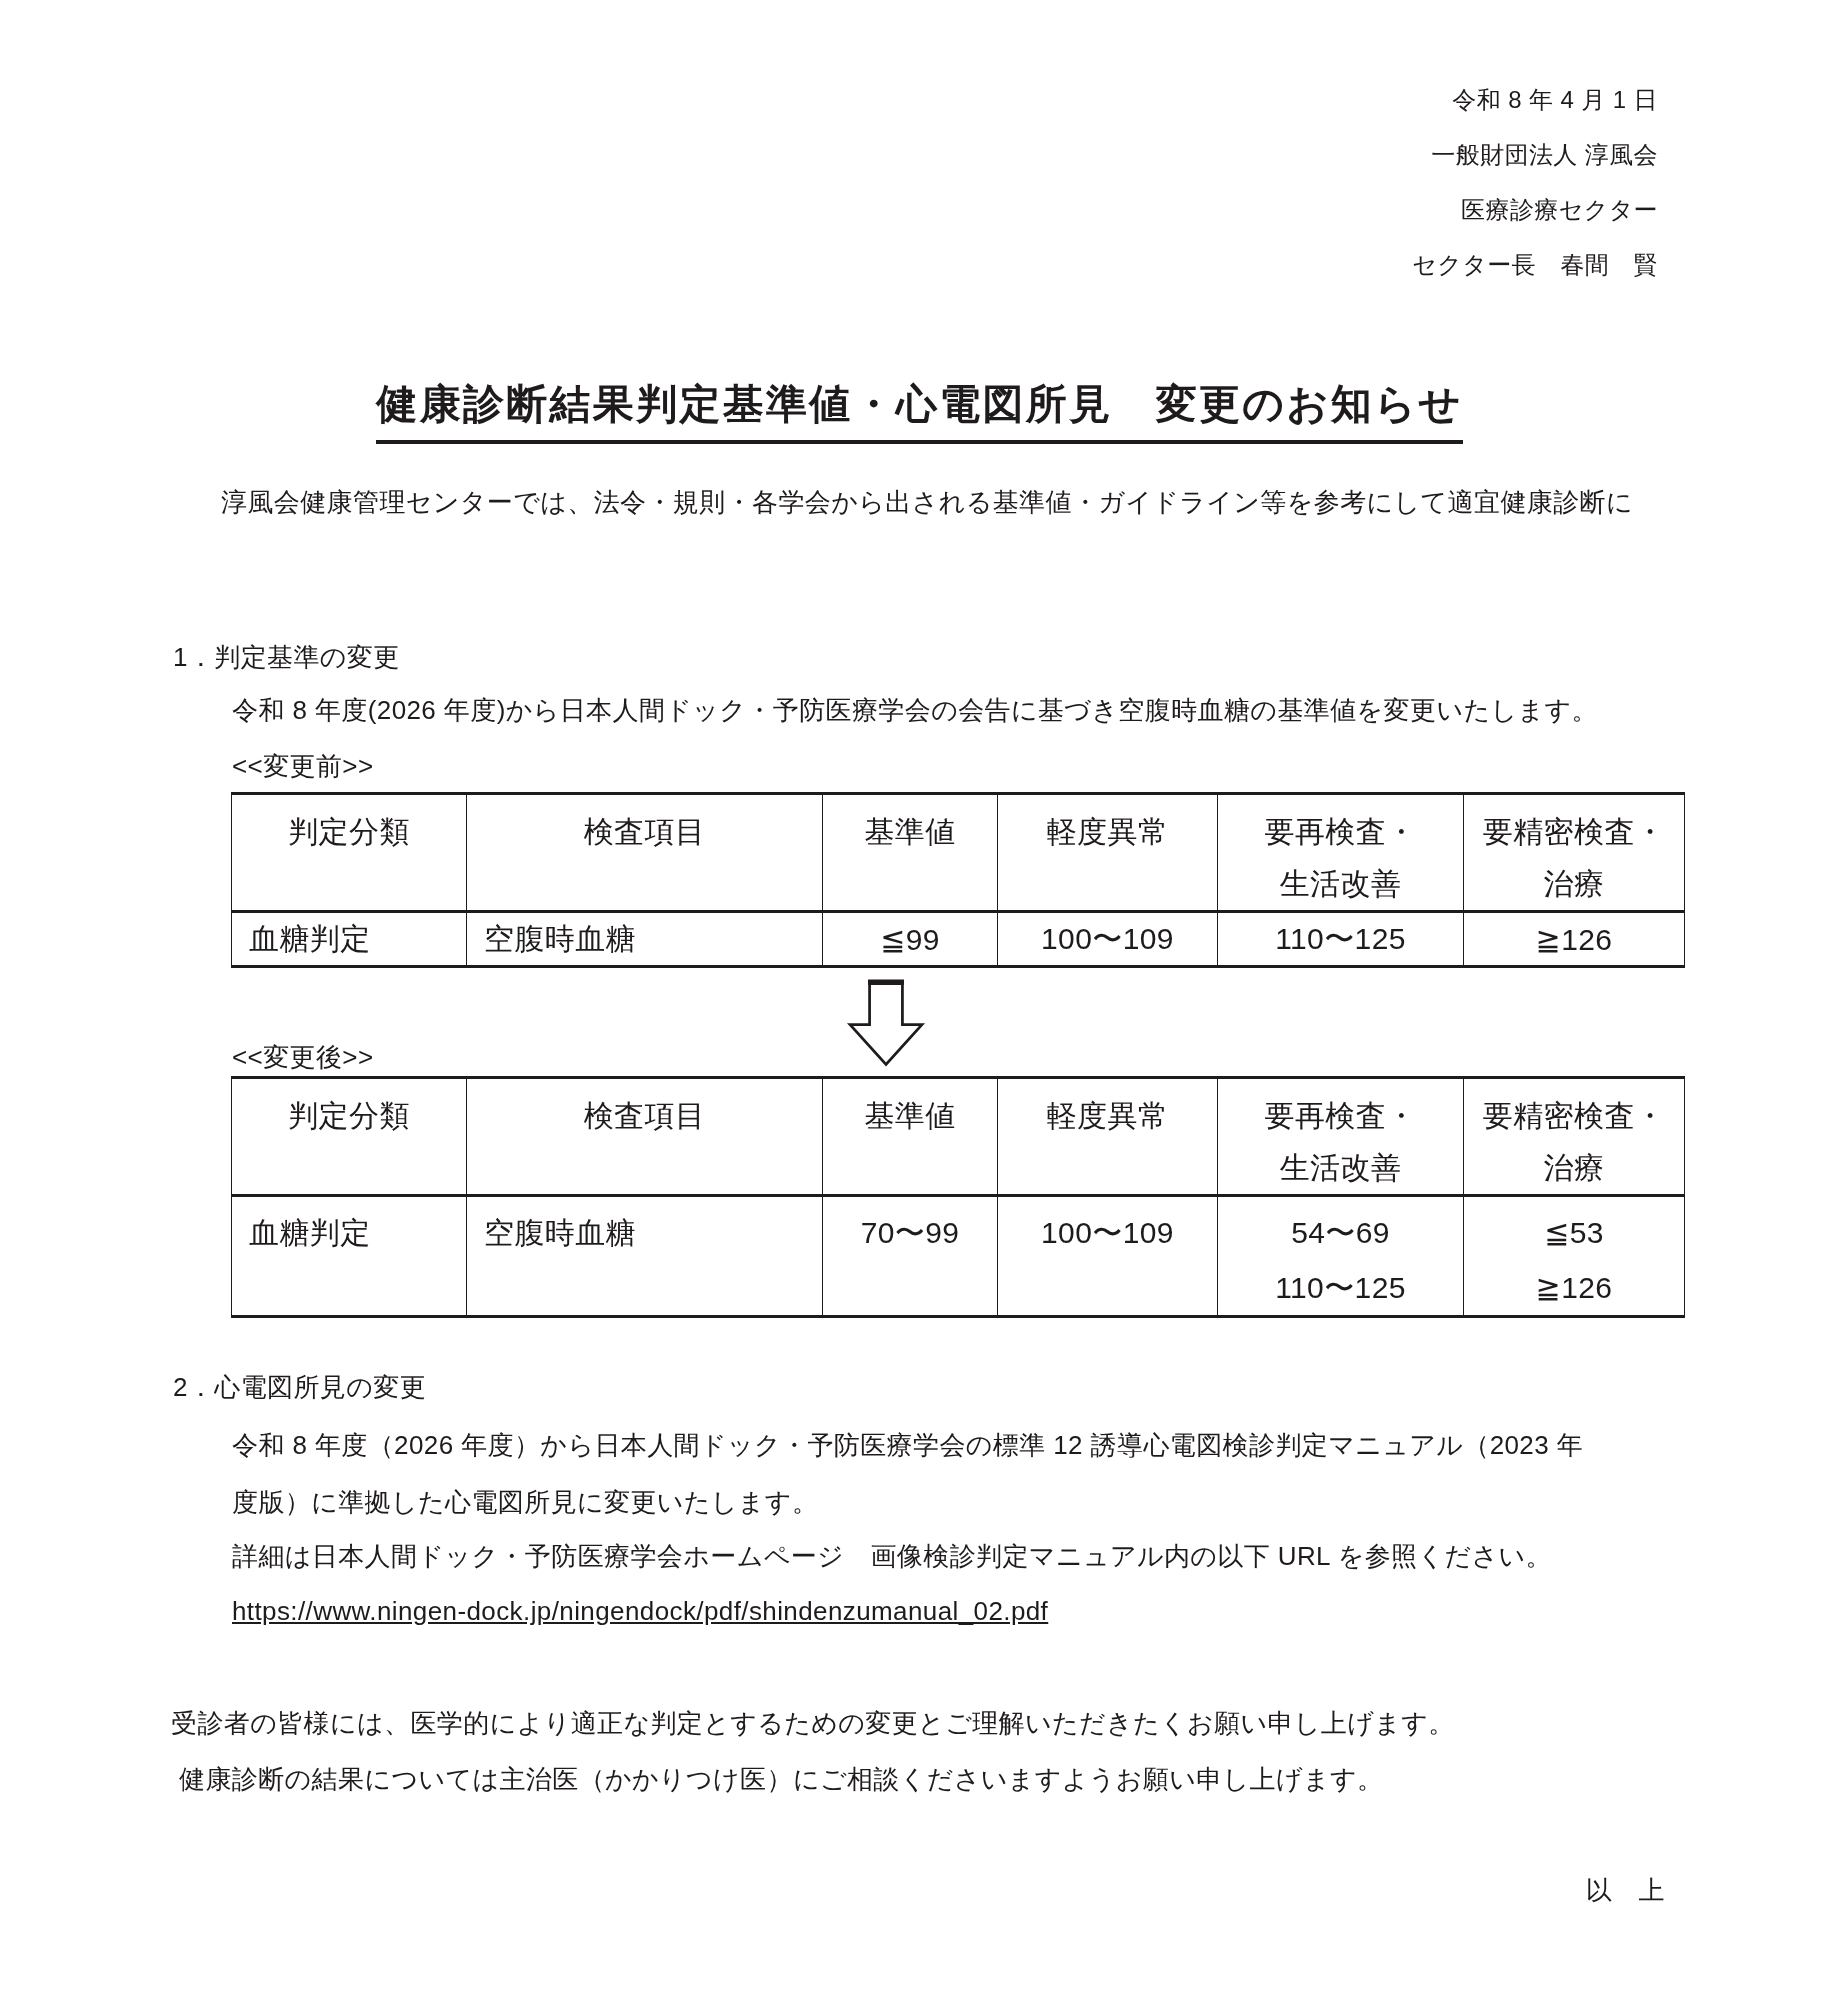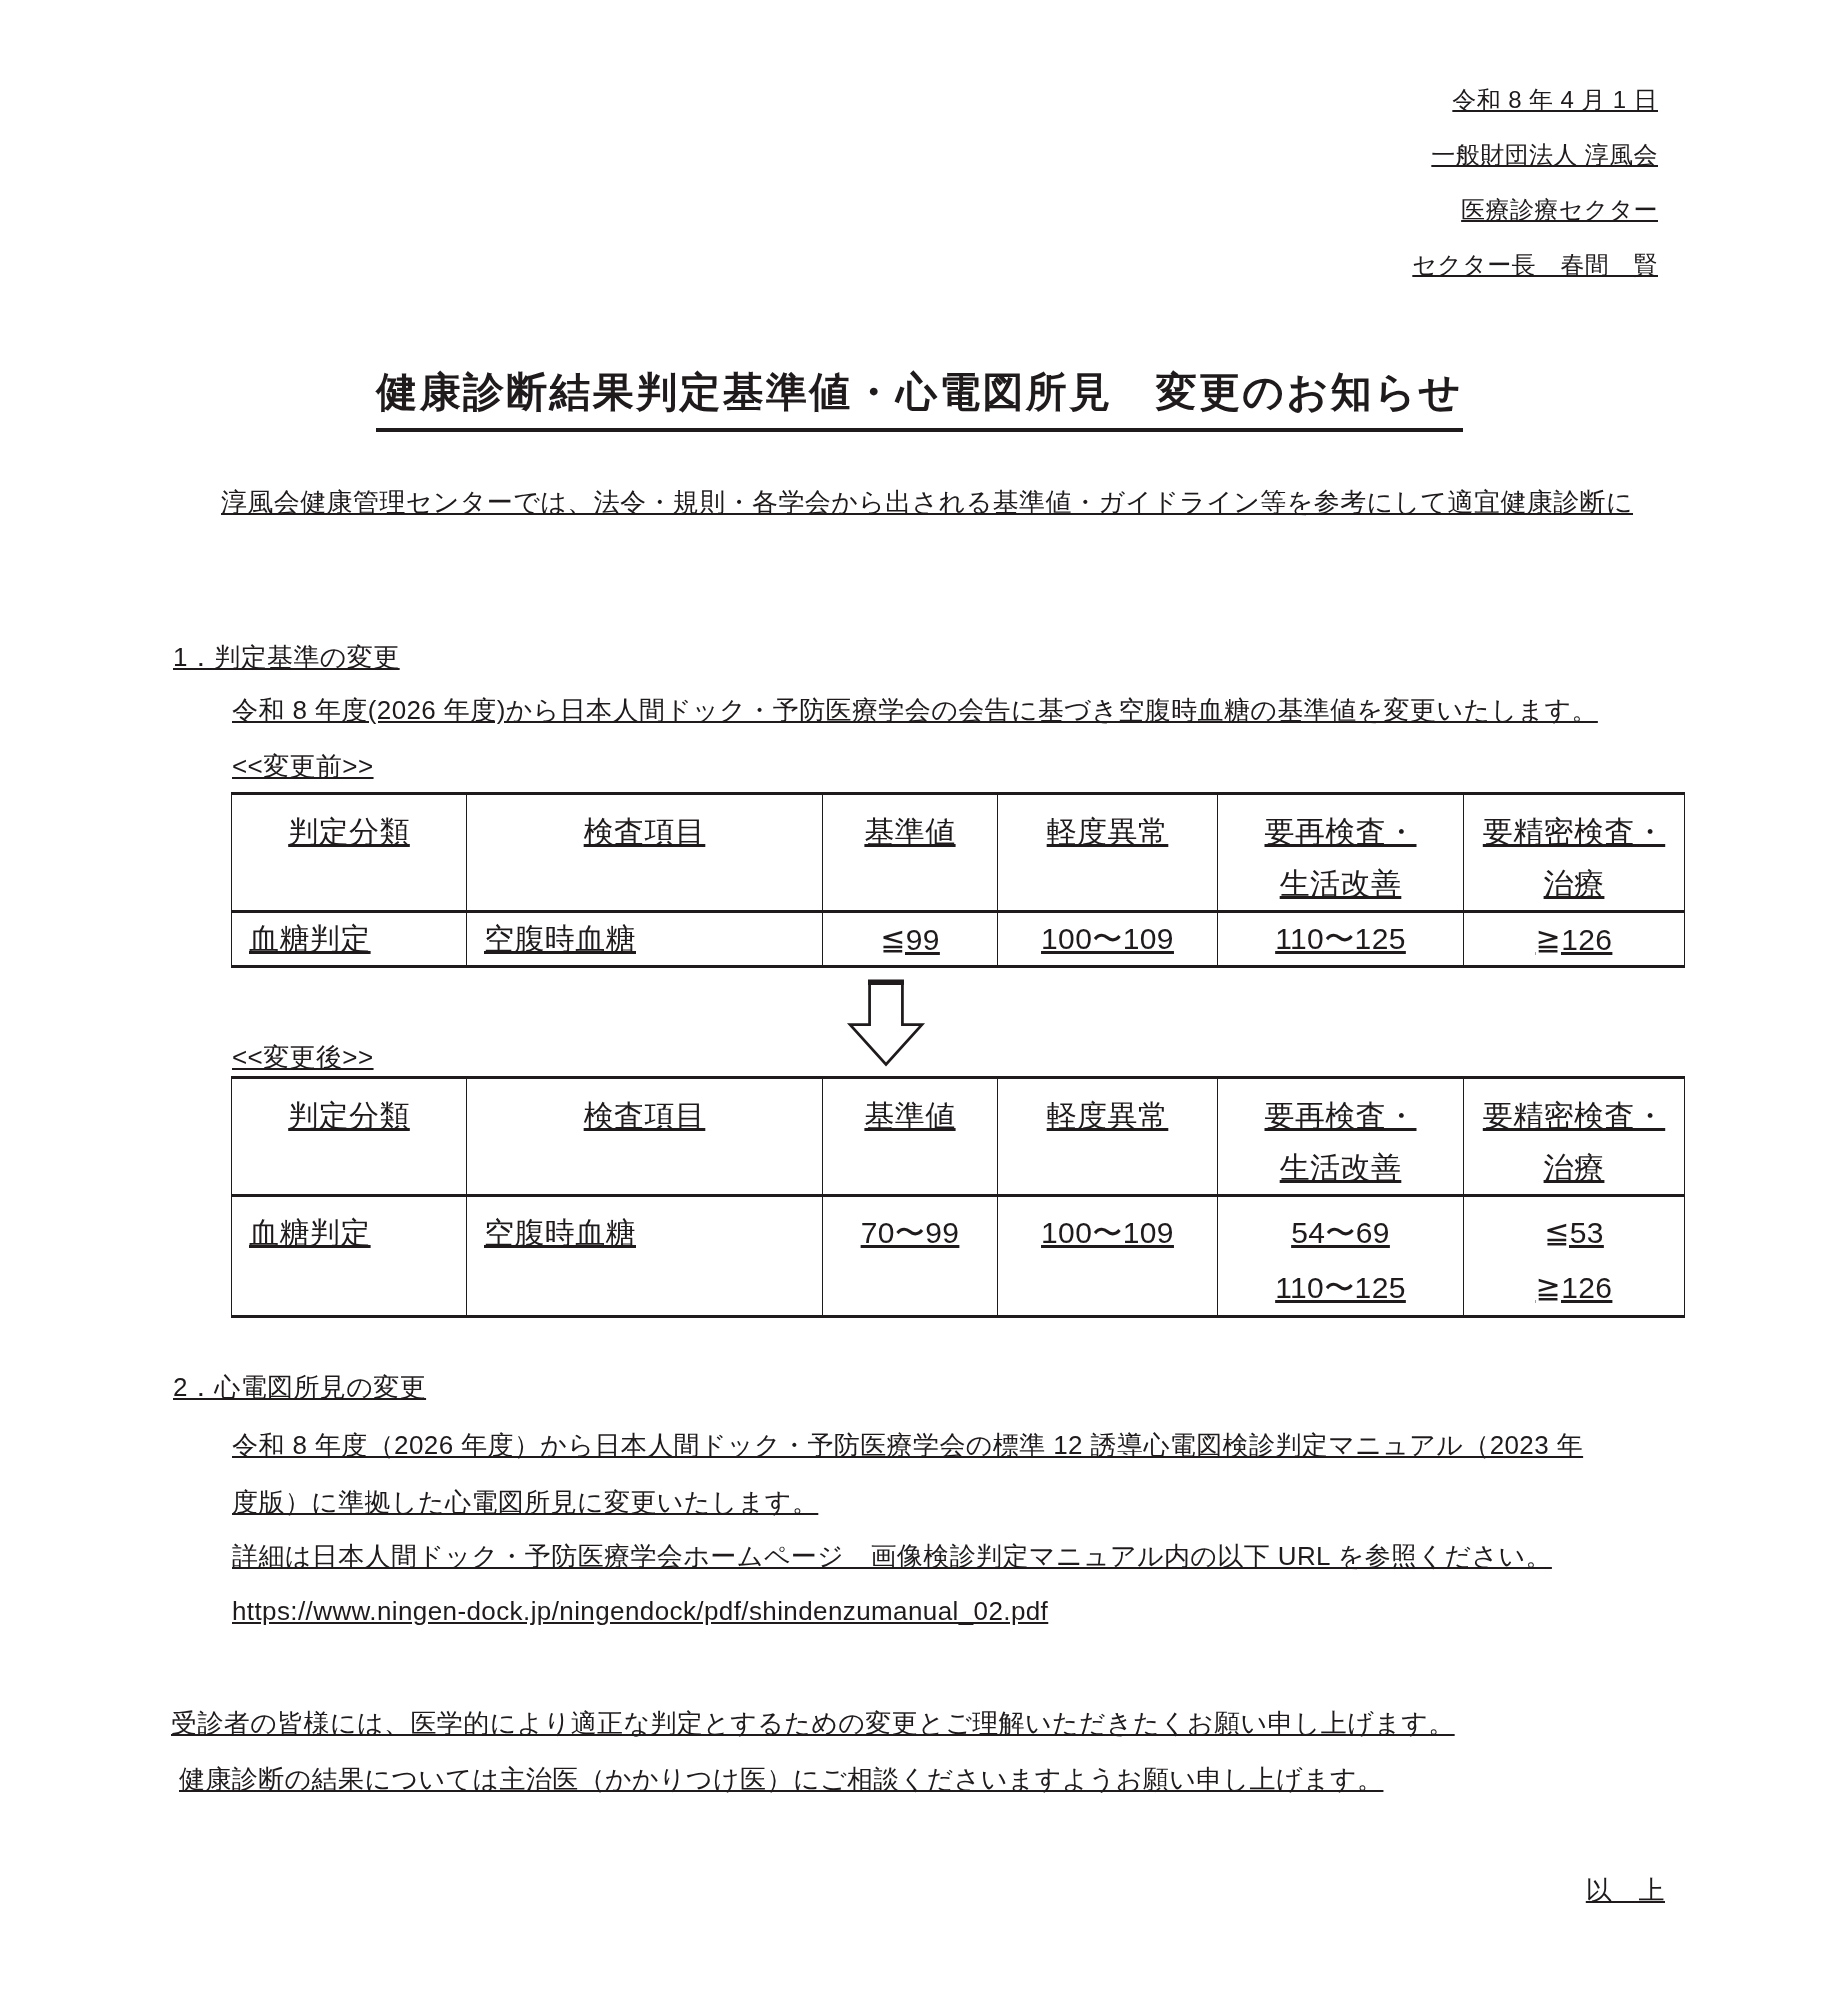--- a/index.html
+++ b/index.html
@@ -7,27 +7,27 @@
     position:relative;
     width:1839px;
     height:2002px;
     background:#ffffff;
     font-family:"Liberation Sans", sans-serif;
     color:#1f1b1c;
     font-size:26px;
     letter-spacing:0.4px;
     overflow:hidden;
   }
-  .abs { position:absolute; white-space:nowrap;text-decoration:underline; }
+  .abs { position:absolute; white-space:nowrap; }
 
   
   .sender { top:72px; right:181px; text-align:right; line-height:55px; font-size:24px; }
 
   
-  .title-wrap { top:365px; left:0; right:0; text-align:center; }
+  .title-wrap { top:377px; left:0; right:0; text-align:center; }
   .title {
     display:inline-block;
     font-size:41px;
     font-weight:bold;
     letter-spacing:2.3px;
     border-bottom:4.7px solid #1f1b1c;
     padding-bottom:7.8px;
   }
 
   .intro-l1 { top:485px; left:221px; }

